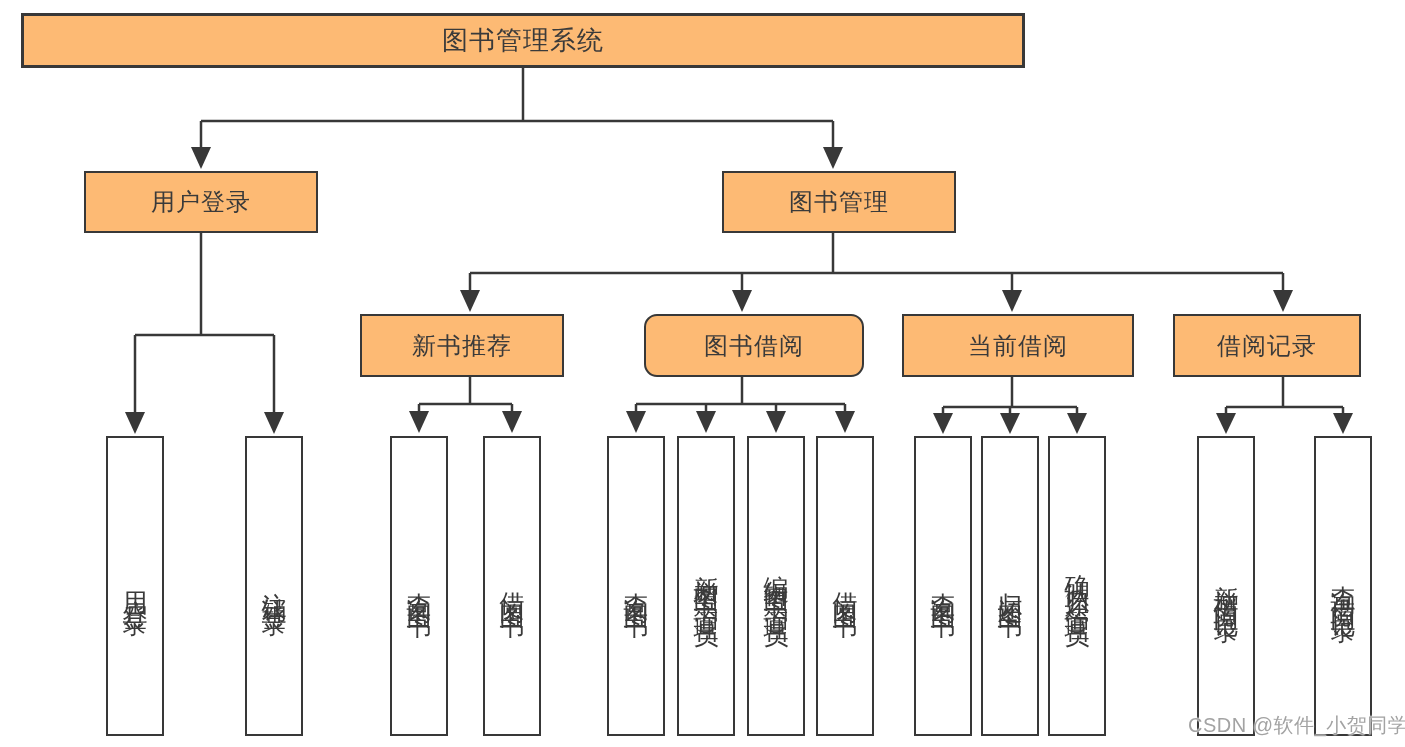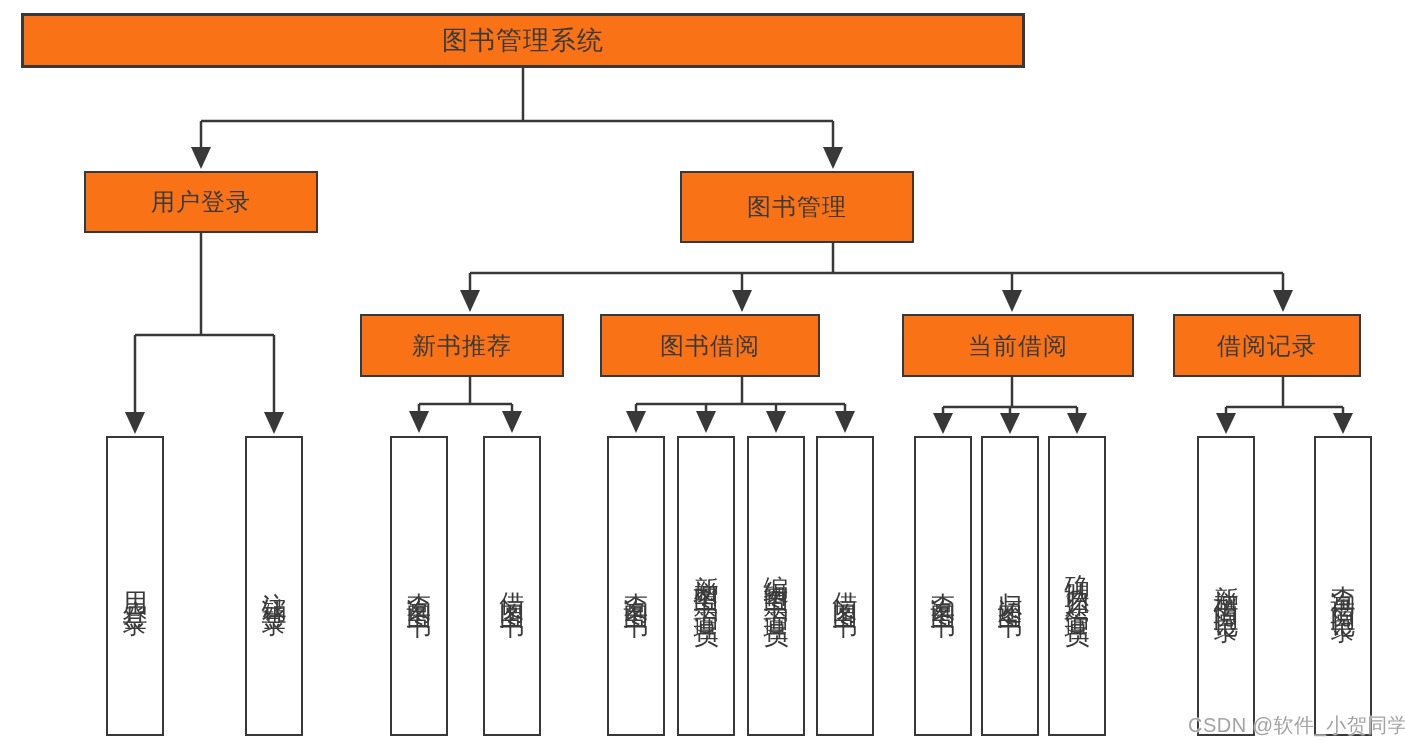--- a/index.html
+++ b/index.html
@@ -12,21 +12,21 @@
     color: #3a3a3a;
     overflow: hidden;
   }
   .wires { position: absolute; left: 0; top: 0; width: 1405px; height: 747px; }
   .wires path.line { stroke: #383838; stroke-width: 2.5; fill: none; }
   .wires path.tri  { fill: #383838; stroke: none; }
 
   .box {
     position: absolute;
     box-sizing: border-box;
-    background: #f97316;
+    background: #fdba74;
     border: 2.5px solid #383838;
     display: flex;
     align-items: center;
     justify-content: center;
     font-size: 24px;
     letter-spacing: 1px;
     white-space: nowrap;
   }
   .box.root { border-width: 3px; font-size: 26px; }
 
@@ -140,28 +140,28 @@
     </g>
   </svg>
 
   <div class="box root" style="left:21px; top:13px; width:1004px; height:55px;">
     <span>图书管理系统</span>
   </div>
 
   <div class="box" style="left:84px; top:171px; width:234px; height:62px;">
     <span>用户登录</span>
   </div>
-  <div class="box" style="left:680px; top:171px; width:234px; height:72px;text-align:center;">
+  <div class="box" style="left:722px; top:171px; width:234px; height:62px;text-align:center;">
     <span>图书管理</span>
   </div>
 
   <div class="box" style="left:360px; top:314px; width:204px; height:63px;">
     <span>新书推荐</span>
   </div>
-  <div class="box" style="left:600px; top:314px; width:220px; height:63px;">
+  <div class="box" style="left:644px; top:314px; width:220px; height:63px;border-radius:13px;">
     <span>图书借阅</span>
   </div>
   <div class="box" style="left:902px; top:314px; width:232px; height:63px;">
     <span>当前借阅</span>
   </div>
   <div class="box" style="left:1173px; top:314px; width:188px; height:63px;">
     <span>借阅记录</span>
   </div>
 
   <div class="vbox" style="left:106px; top:436px; width:58px; height:300px;">

